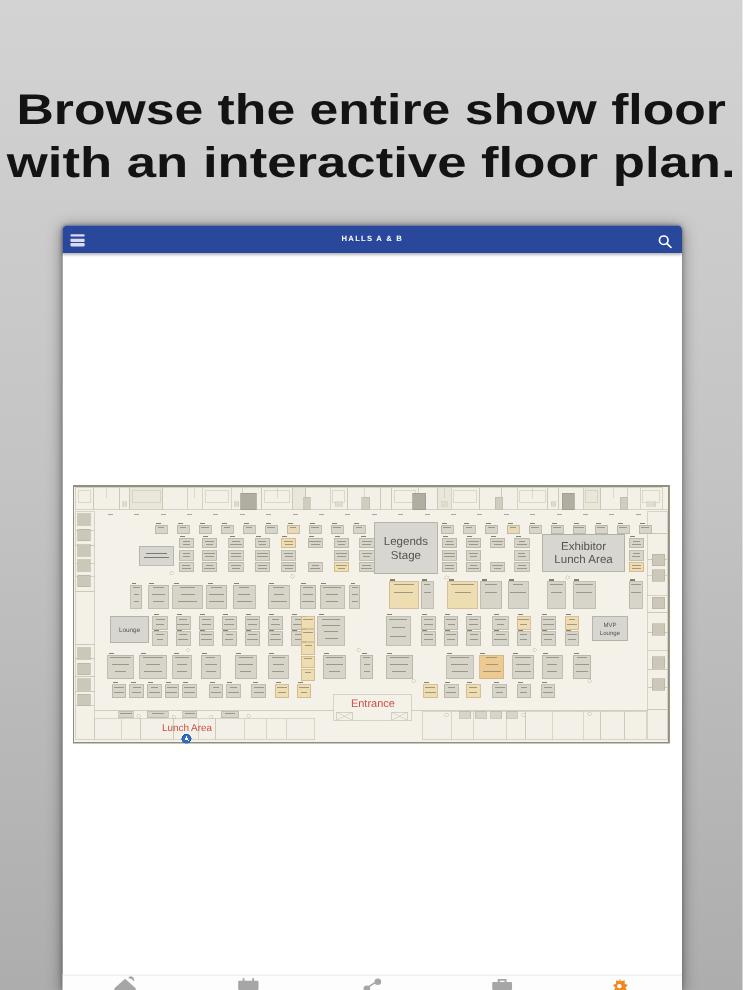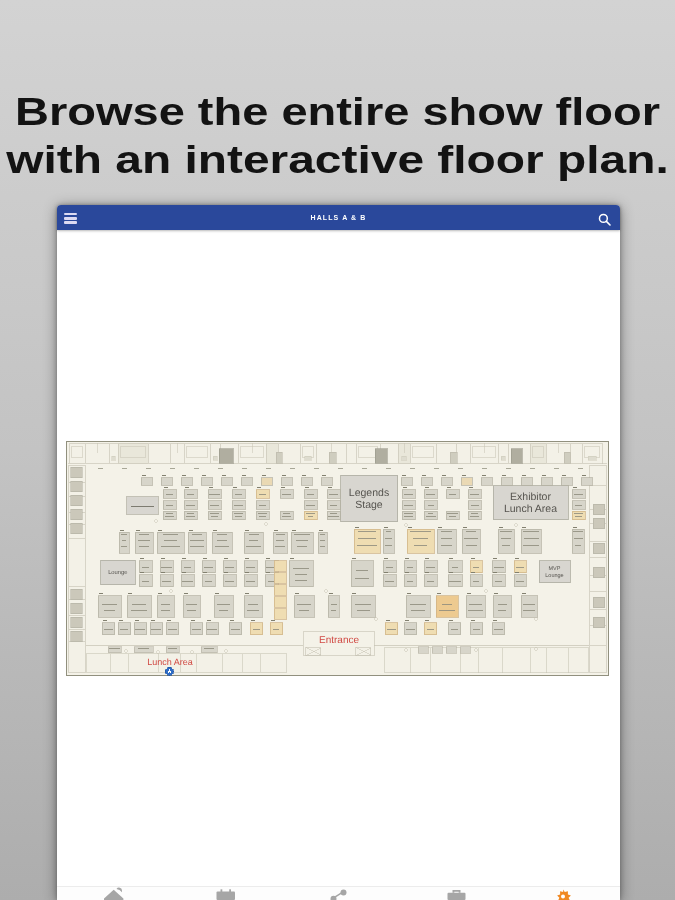--- a/index.html
+++ b/index.html
@@ -1,18 +1,18 @@
 <!DOCTYPE html>
 <html><head><meta charset="utf-8">
 <style>
   html,body{margin:0;padding:0}
   body{width:675px;height:900px;overflow:hidden;position:relative;
        background:linear-gradient(180deg,#d3d3d3 0%,#c3c3c3 50%,#adadad 100%);
        font-family:"Liberation Sans",sans-serif}
-  .headline{position:absolute;left:0;top:88px;width:675px;text-align:center;
+  .headline{position:absolute;left:0;top:77px;width:675px;text-align:center;
        color:#131313;font-weight:700;font-size:39px;line-height:48px}
   .headline div{white-space:nowrap}
   .hl1{transform:scaleX(1.205);transform-origin:50% 50%}
   .hl2{transform:scaleX(1.228);transform-origin:50% 50%}
   .tablet{position:absolute;left:57px;top:205px;width:563px;height:695px;background:#fff;
        border-radius:4px 4px 0 0;box-shadow:0 2px 14px rgba(0,0,0,0.42),0 0 4px rgba(0,0,0,0.25)}
   .hdr{position:absolute;left:0;top:0;width:563px;height:25px;background:#2a489b;border-radius:4px 4px 0 0;box-shadow:0 1px 2.5px rgba(0,0,0,0.28)}
   .hdr .title{position:absolute;left:0;top:9px;width:563px;text-align:center;color:#fff;
        font-size:7px;font-weight:700;letter-spacing:1.1px}
   .burger div{position:absolute;left:7px;width:13px;height:2.4px;background:#dcdaf2;border-radius:1px}

